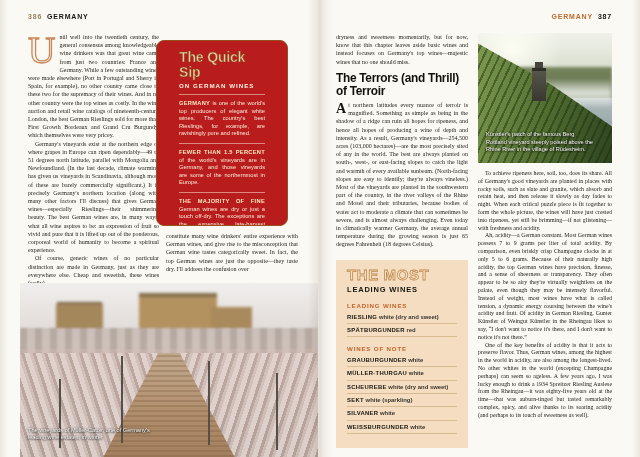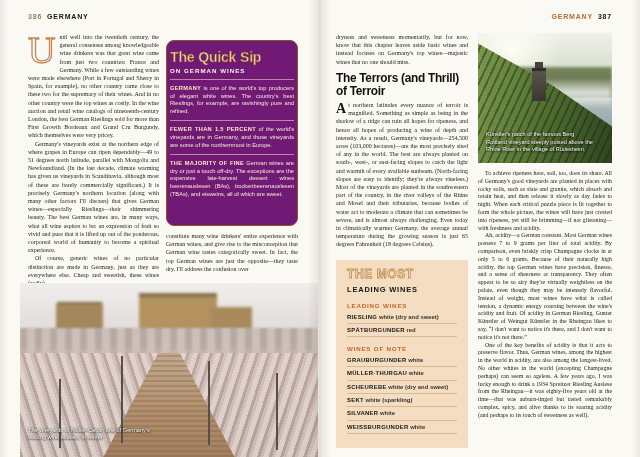--- a/index.html
+++ b/index.html
@@ -55,23 +55,23 @@
 
   .section-heading {
     position:absolute; left:336px; top:72px; width:150px;
     font-family:"Liberation Sans", sans-serif; font-weight:700;
     font-size:12.5px; line-height:13px; letter-spacing:-.3px; color:#12100b;
     transform:scaleX(.95); transform-origin:left top;
   }
 
   
   .quick-sip {
-    position:absolute; left:166px; top:40px; width:132px; height:186px;
-    background:#701a75; border:1.5px solid #96511f; border-radius:8px;
-    padding:9px 3px; overflow:hidden;
+    position:absolute; left:156px; top:40px; width:132px; height:186px;
+    background:#b91c1c; border:1.5px solid #96511f; border-radius:8px;
+    padding:9px 22px; overflow:hidden;
   }
   .qs-title {
     font-family:"Liberation Sans", sans-serif; font-weight:700;
     font-size:14.5px; line-height:15px; letter-spacing:-.2px;
     color:#edd0a4; -webkit-text-stroke:.5px #7e4317;
     transform:scaleX(.97); transform-origin:left top;
   }
   .qs-sub {
     font-family:"Liberation Sans", sans-serif; font-weight:700;
     font-size:6.2px; letter-spacing:1px; color:#fdf2e0; margin-top:2px;
@@ -83,21 +83,21 @@
   }
   .qs-lead { font-weight:700; letter-spacing:.3px; color:#ffe9c2; }
 
   
   .mi-box {
     position:absolute; left:336px; top:260px; width:132px; height:188px;
     background:#f4ddc0; padding:9px 11px; overflow:hidden;
   }
   .mi-title {
     font-family:"Liberation Sans", sans-serif; font-weight:700;
-    font-size:12px; line-height:11.5px; letter-spacing:.6px;
+    font-size:15px; line-height:11.5px; letter-spacing:.6px;
     color:#f6e4c9; -webkit-text-stroke:.8px #c08a4e;
   }
   .mi-sub {
     font-family:"Liberation Sans", sans-serif; font-weight:700;
     font-size:7.5px; letter-spacing:.8px; color:#17150f; margin-top:4px;
   }
   .mi-label {
     font-family:"Liberation Sans", sans-serif; font-weight:700;
     font-size:6.2px; letter-spacing:.8px; color:#c2662c; margin-top:8px; padding-bottom:2px;
   }

